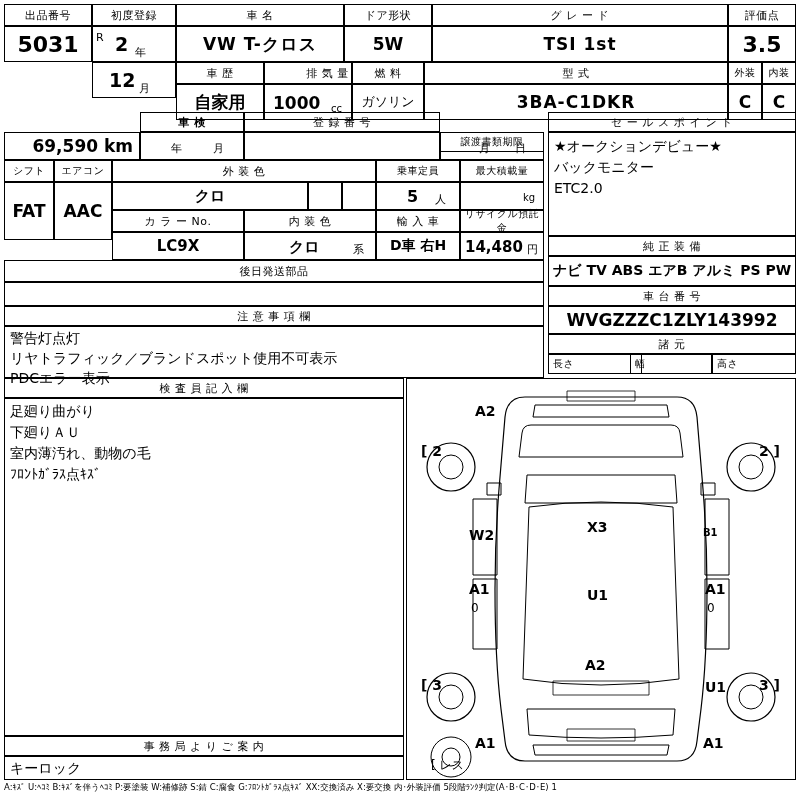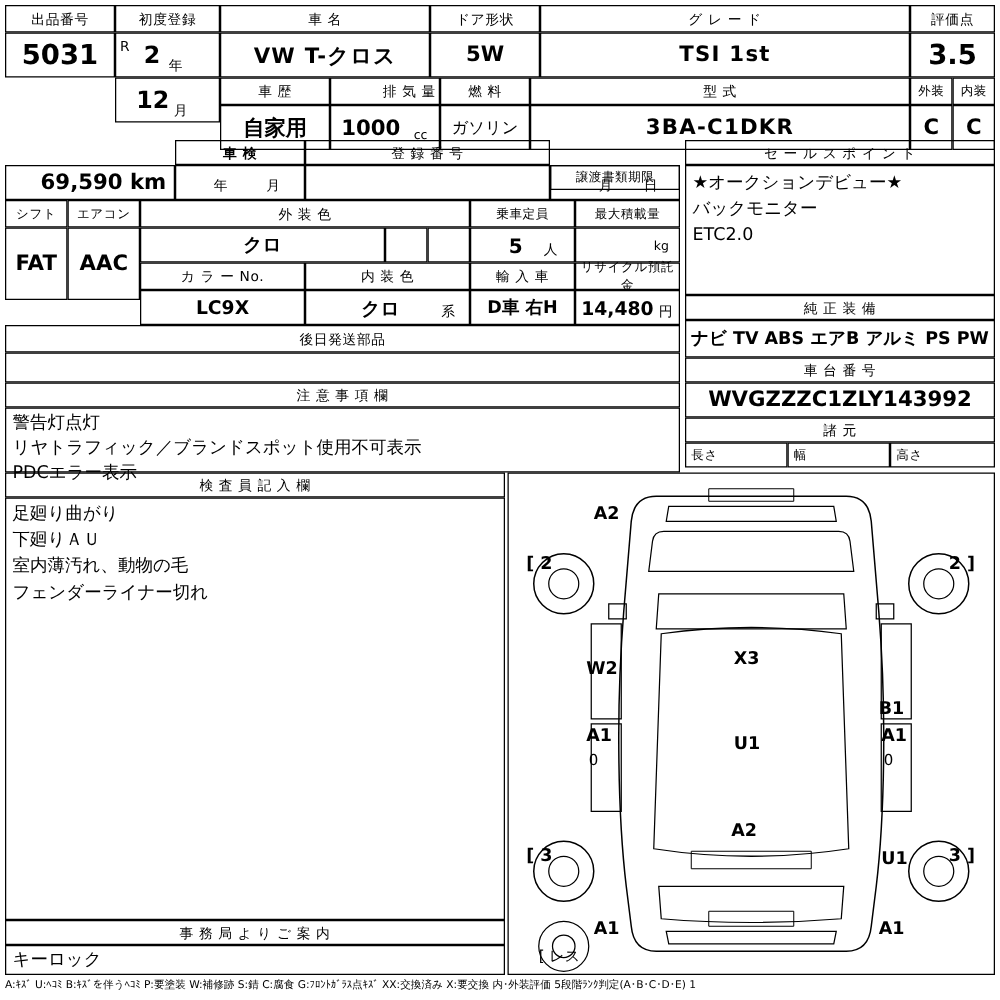--- a/index.html
+++ b/index.html
@@ -131,40 +131,40 @@
     </div>
   </div>
 
   <div class="bx lbl" style="left:548px;top:236px;width:248px;height:20px;">純 正 装 備</div>
   <div class="bx val ctr" style="left:548px;top:256px;width:248px;height:30px;font-size:14px;font-weight:bold;">ナビ TV ABS エアB アルミ PS PW</div>
 
   <div class="bx lbl" style="left:548px;top:286px;width:248px;height:20px;">車 台 番 号</div>
   <div class="bx val ctr" style="left:548px;top:306px;width:248px;height:28px;font-size:17px;font-weight:bold;letter-spacing:0px;">WVGZZZC1ZLY143992</div>
 
   <div class="bx lbl" style="left:548px;top:334px;width:248px;height:20px;">諸 元</div>
-  <div class="bx lbl" style="left:548px;top:354px;width:82px;height:20px;font-size:10px;justify-content:flex-start;padding-left:4px;">長さ</div>
+  <div class="bx lbl" style="left:548px;top:354px;width:94px;height:20px;font-size:10px;justify-content:flex-start;padding-left:4px;">長さ</div>
   <div class="bx lbl" style="left:630px;top:354px;width:82px;height:20px;font-size:10px;justify-content:flex-start;padding-left:4px;">幅</div>
   <div class="bx lbl" style="left:712px;top:354px;width:84px;height:20px;font-size:10px;justify-content:flex-start;padding-left:4px;">高さ</div>
 
   <div class="bx lbl" style="left:4px;top:306px;width:540px;height:20px;">注 意 事 項 欄</div>
   <div class="bx" style="left:4px;top:326px;width:540px;height:52px;">
     <div class="freelist" style="left:5px;top:1px;line-height:20px;">
       <div>警告灯点灯</div>
       <div>リヤトラフィック／ブランドスポット使用不可表示</div>
       <div>PDCエラー表示</div>
     </div>
   </div>
 
   <div class="bx lbl" style="left:4px;top:378px;width:400px;height:20px;">検 査 員 記 入 欄</div>
   <div class="bx" style="left:4px;top:398px;width:400px;height:338px;">
     <div class="freelist" style="left:5px;top:2px;line-height:21px;">
       <div>足廻り曲がり</div>
       <div>下廻りＡＵ</div>
       <div>室内薄汚れ、動物の毛</div>
-      <div>フェンダーライナー切れ</div>
+      <div>ﾌﾛﾝﾄｶﾞﾗｽ点ｷｽﾞ</div>
     </div>
   </div>
 
   <div class="bx lbl" style="left:4px;top:736px;width:400px;height:20px;">事 務 局 よ り ご 案 内</div>
   <div class="bx" style="left:4px;top:756px;width:400px;height:24px;">
     <div class="freelist" style="left:5px;top:1px;line-height:20px;">
       <div>キーロック</div>
     </div>
   </div>
 
@@ -208,21 +208,21 @@
       <path d="M160 12 L228 12 L228 22 L160 22 Z" fill="none" stroke="#000" stroke-width="0.8"></path>
       <path d="M160 350 L228 350 L228 362 L160 362 Z" fill="none" stroke="#000" stroke-width="0.8"></path>
       <path d="M146 302 L242 302 L242 316 L146 316 Z" fill="none" stroke="#000" stroke-width="0.8"></path>
     </svg>
 
     <span class="diag" style="left:68px;top:24px;font-size:14px;font-weight:bold;">A2</span>
     <span class="diag" style="left:14px;top:64px;font-size:14px;font-weight:bold;">[ 2</span>
     <span class="diag" style="left:352px;top:64px;font-size:14px;font-weight:bold;">2 ]</span>
     <span class="diag" style="left:62px;top:148px;font-size:14px;font-weight:bold;">W2</span>
     <span class="diag" style="left:180px;top:140px;font-size:14px;font-weight:bold;">X3</span>
-    <span class="diag" style="left:296px;top:148px;font-size:14px;font-weight:bold;margin-top:32px;">B1</span>
+    <span class="diag" style="left:296px;top:148px;font-size:10px;font-weight:bold;">B1</span>
     <span class="diag" style="left:62px;top:202px;font-size:14px;font-weight:bold;">A1</span>
     <span class="diag" style="left:64px;top:222px;font-size:12px;">0</span>
     <span class="diag" style="left:180px;top:208px;font-size:14px;font-weight:bold;">U1</span>
     <span class="diag" style="left:298px;top:202px;font-size:14px;font-weight:bold;">A1</span>
     <span class="diag" style="left:300px;top:222px;font-size:12px;">0</span>
     <span class="diag" style="left:178px;top:278px;font-size:14px;font-weight:bold;">A2</span>
     <span class="diag" style="left:298px;top:300px;font-size:14px;font-weight:bold;">U1</span>
     <span class="diag" style="left:14px;top:298px;font-size:14px;font-weight:bold;">[ 3</span>
     <span class="diag" style="left:352px;top:298px;font-size:14px;font-weight:bold;">3 ]</span>
     <span class="diag" style="left:68px;top:356px;font-size:14px;font-weight:bold;">A1</span>

